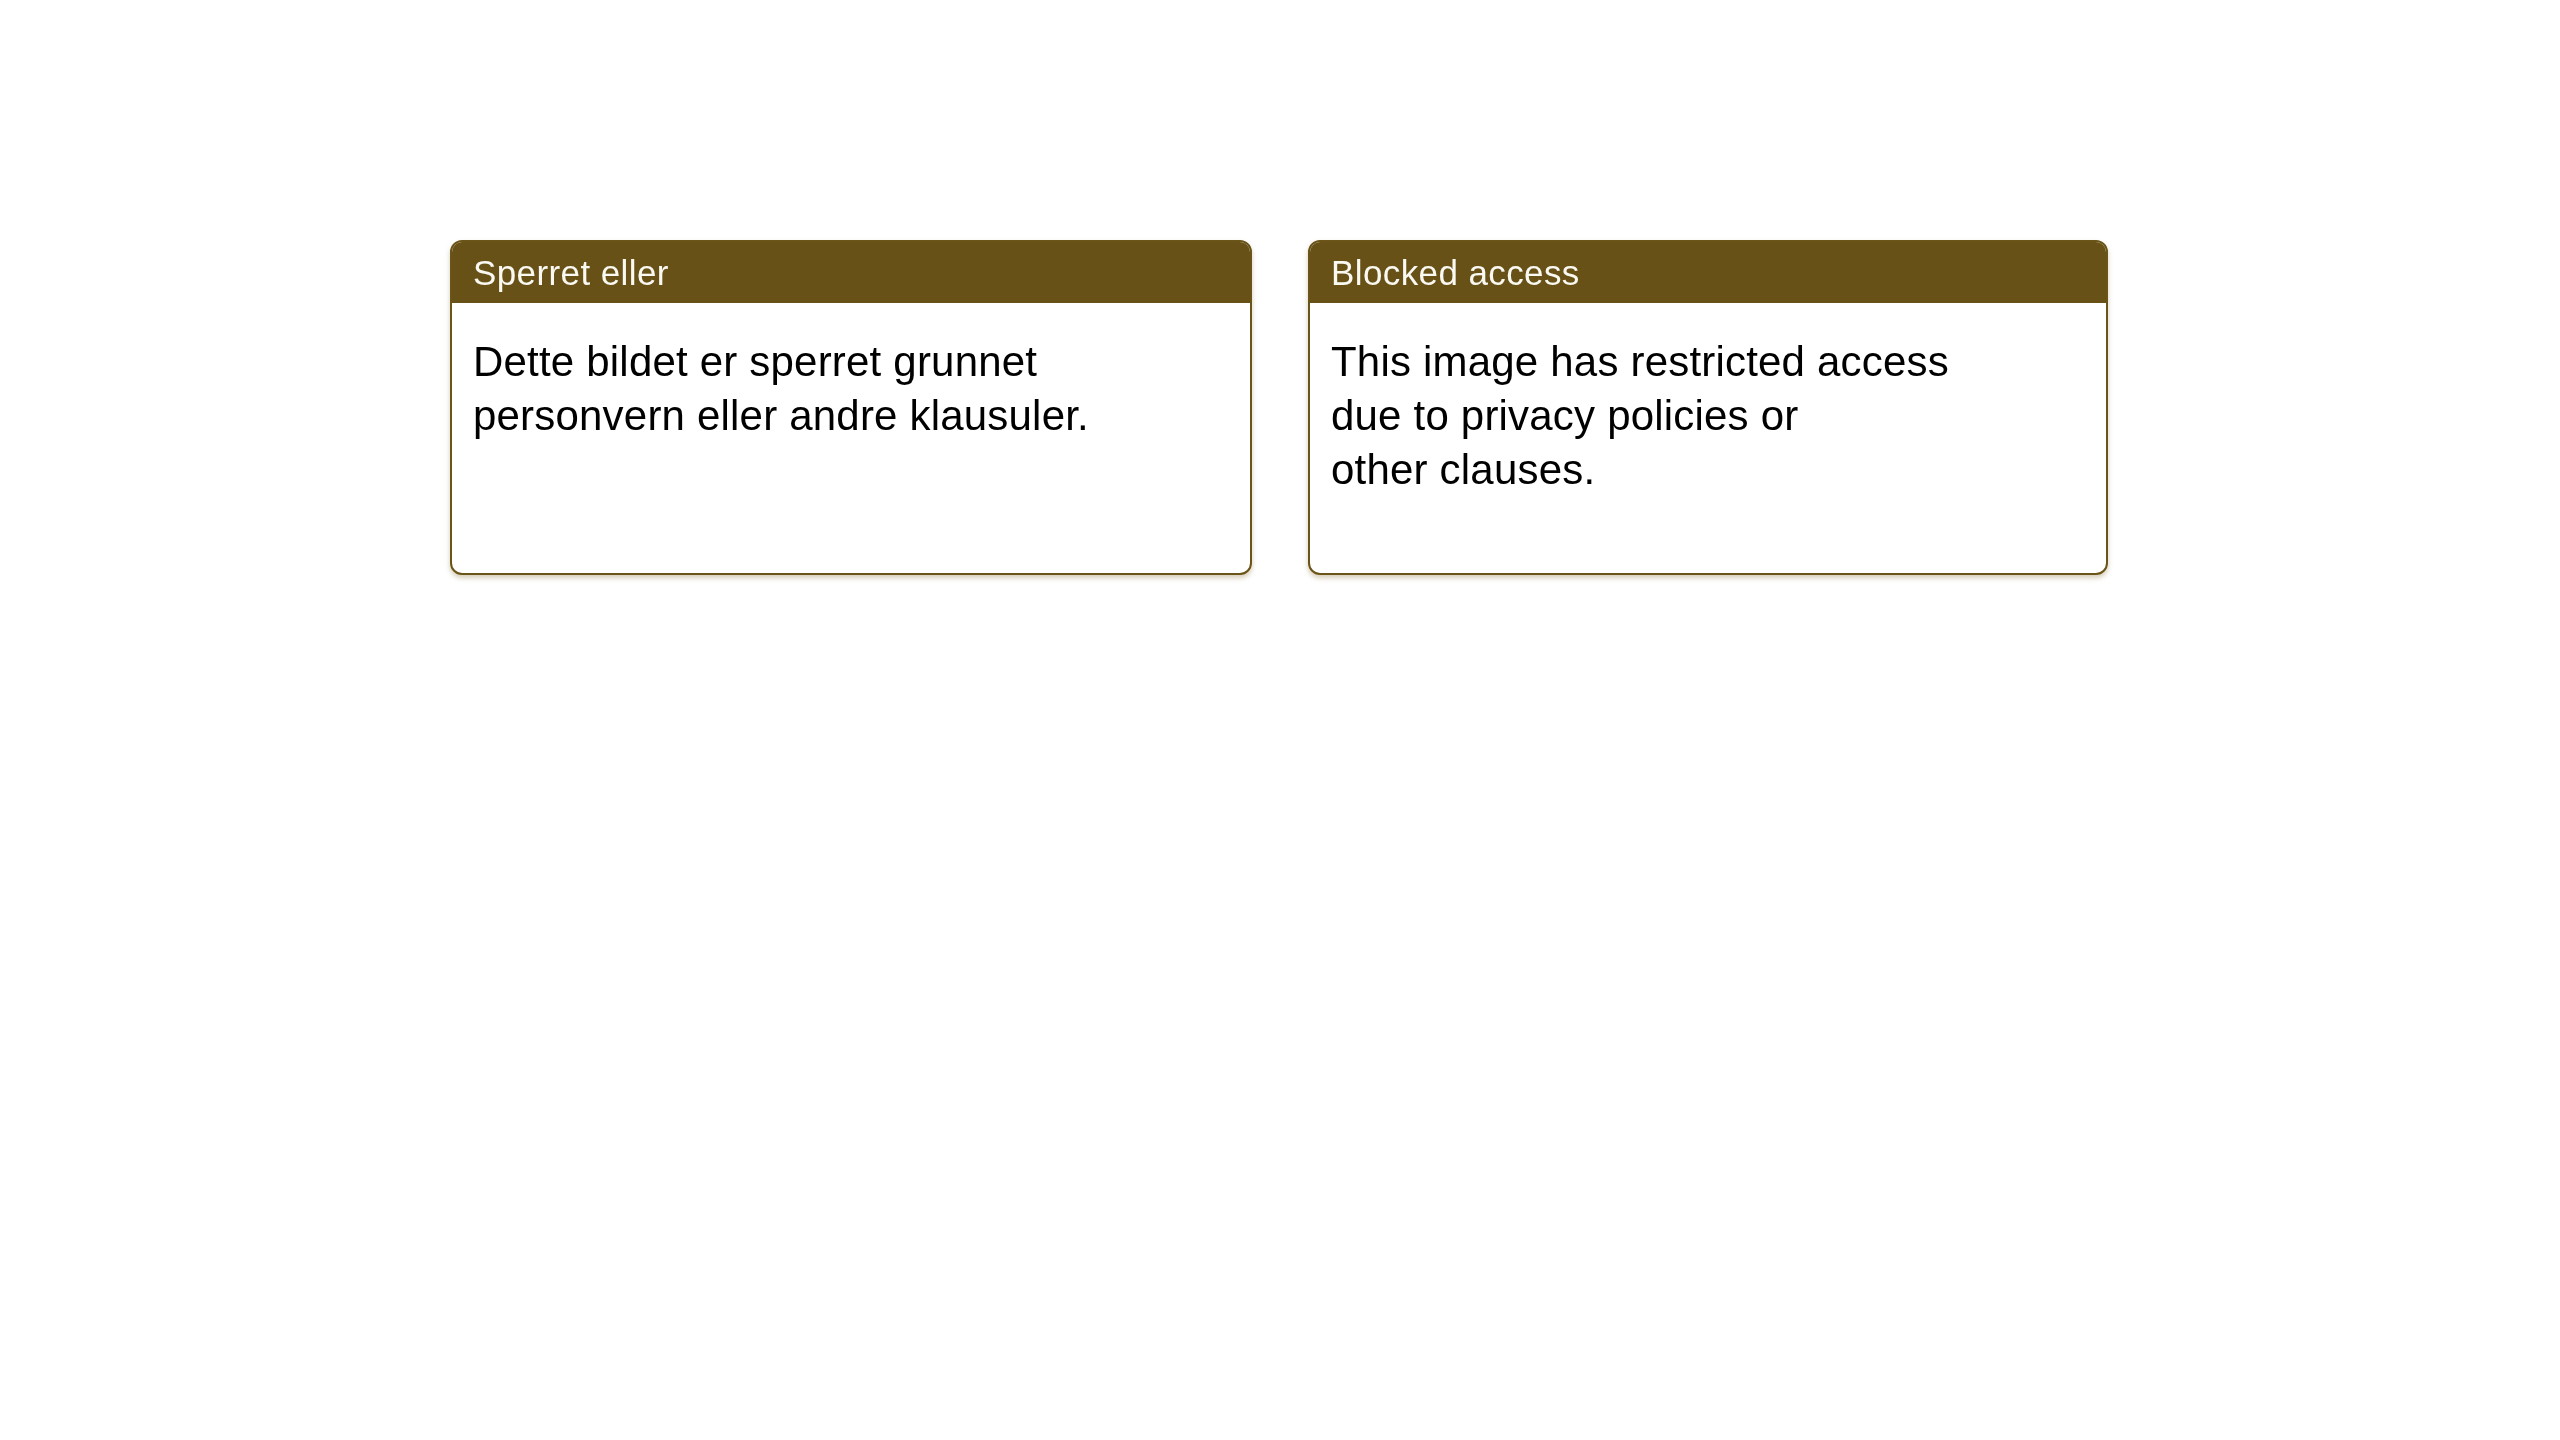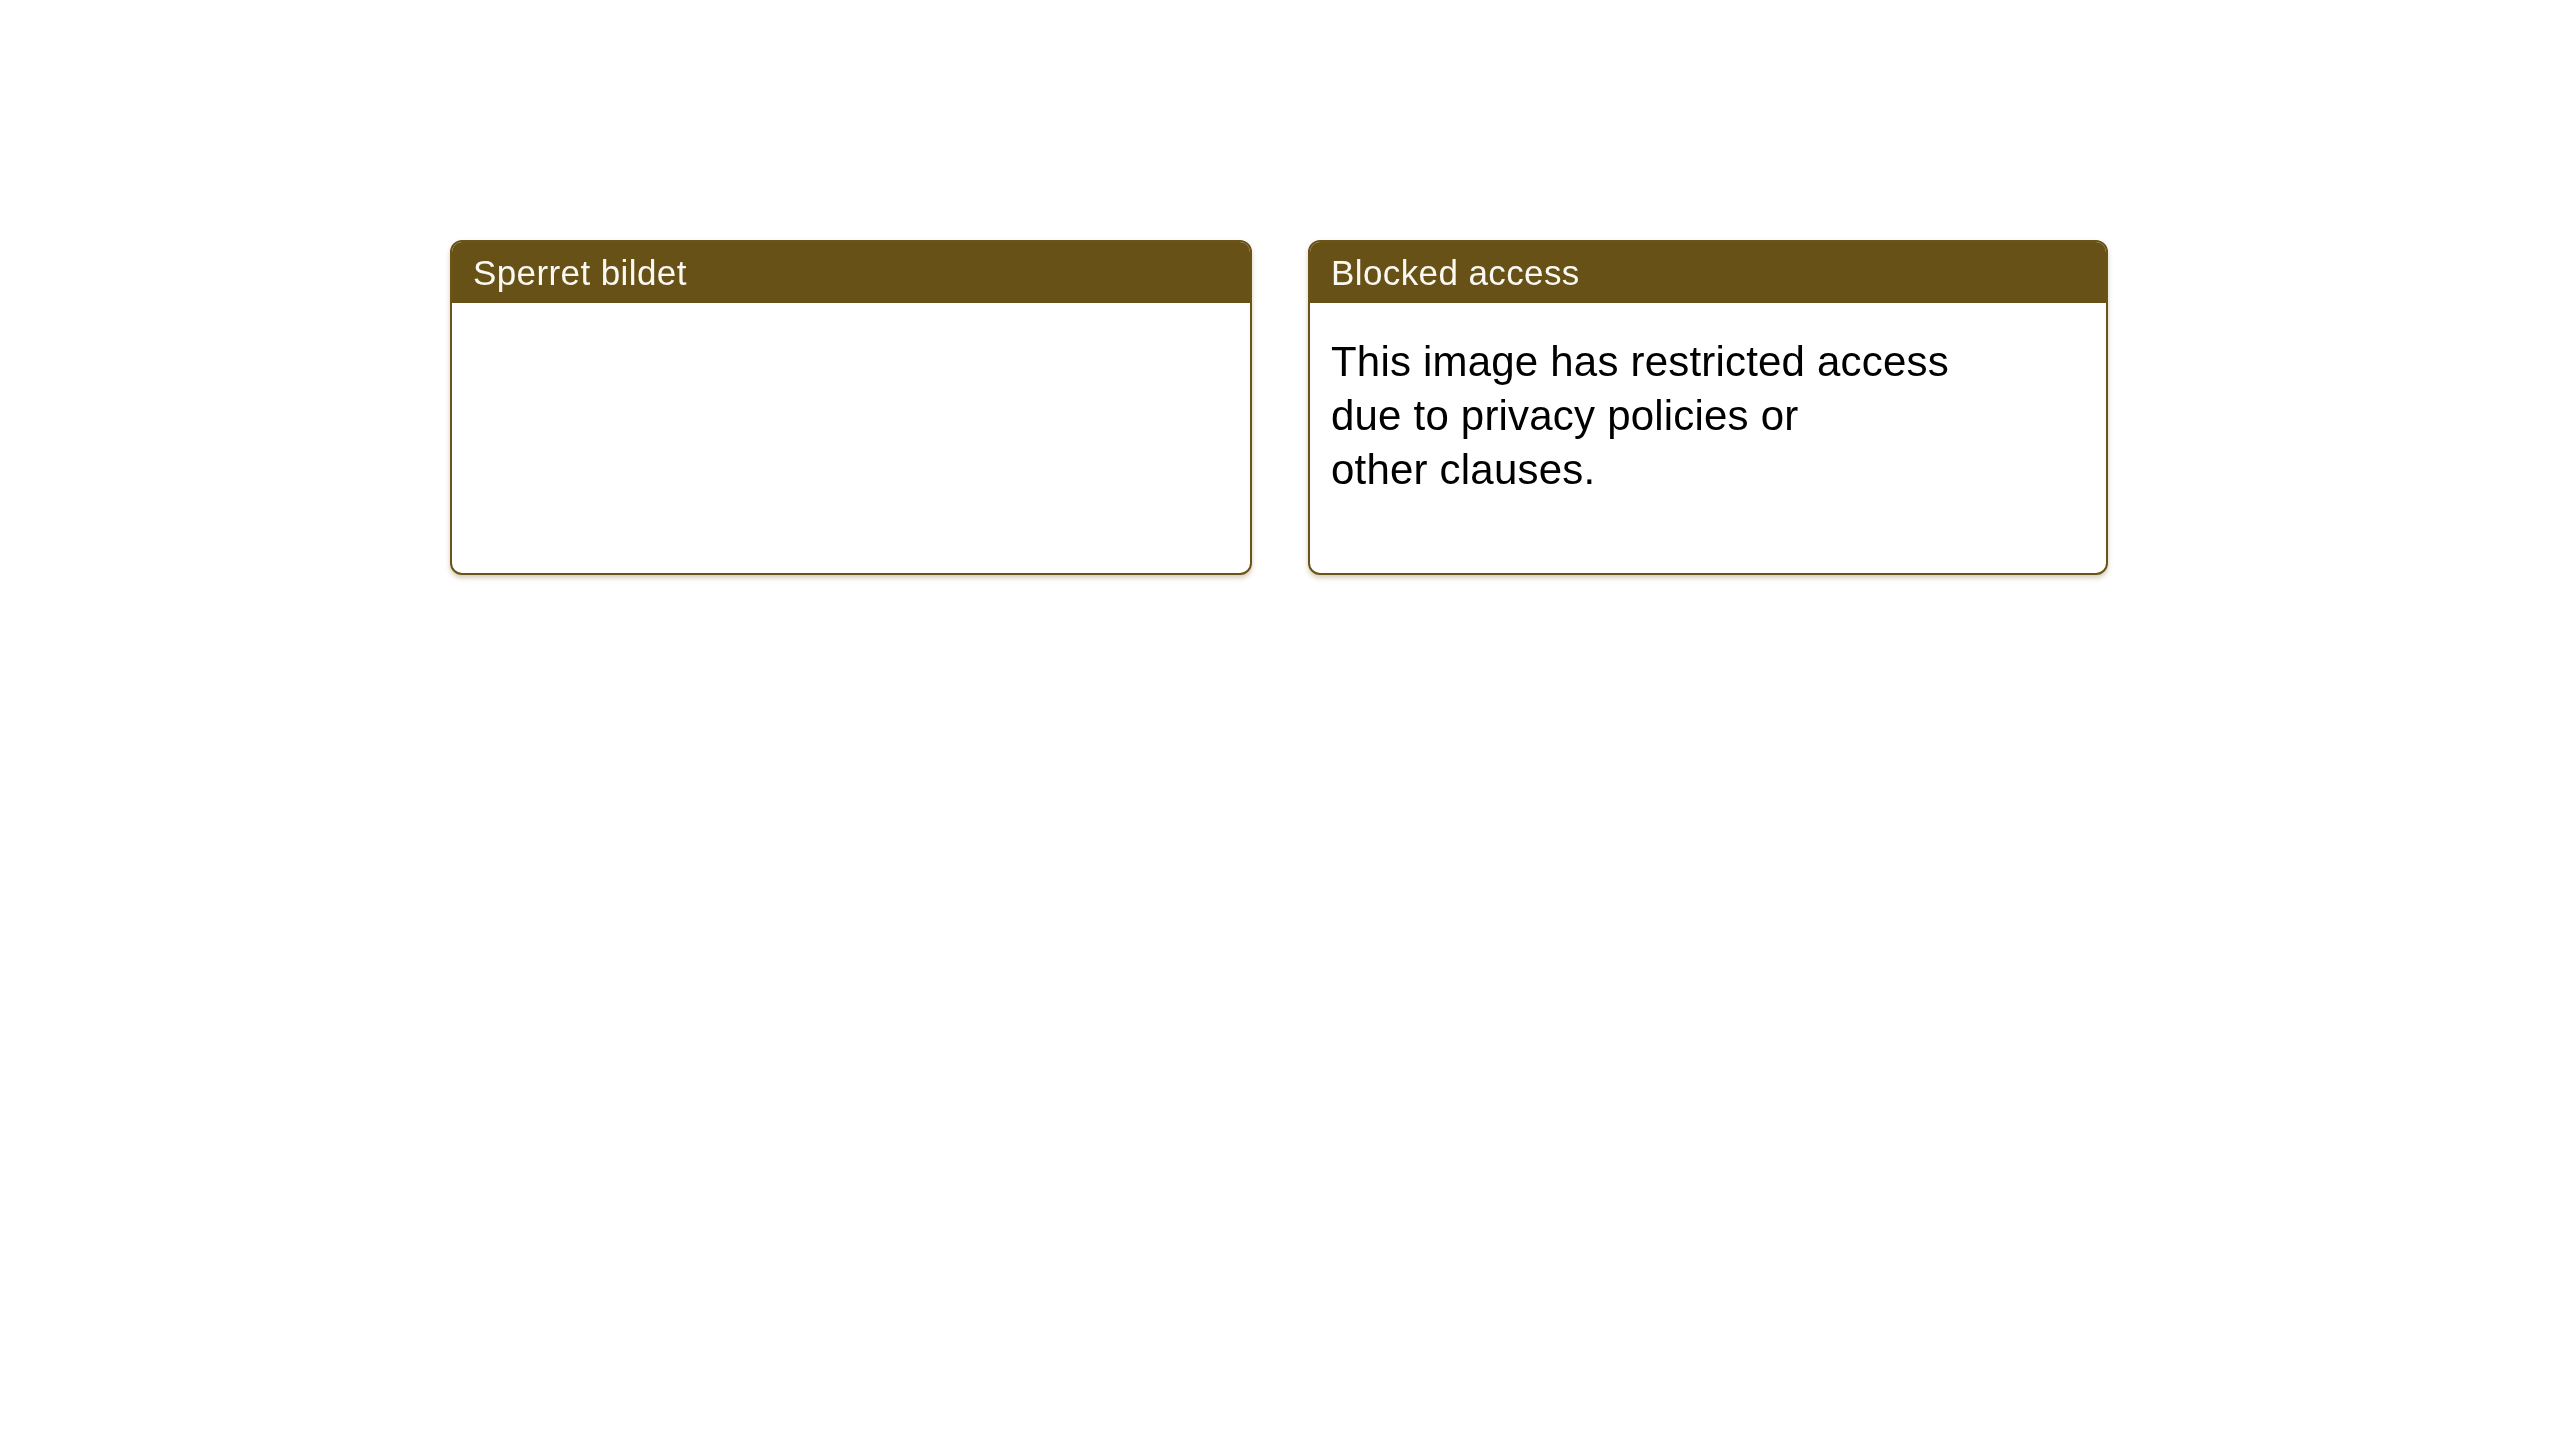--- a/index.html
+++ b/index.html
@@ -52,22 +52,26 @@
     letter-spacing: 0.2px;
   }
 </style>
 </head>
 <body style="background: rgb(255, 255, 255);">
 
 <main>
 
   <section class="card card--left">
     <header class="card__header">
-      <span class="card__title">Sperret bildet</span>
+      <span class="card__title">Sperret eller</span>
     </header>
+    <div class="card__body">
+      <p class="card__text">Dette bildet er sperret grunnet
+personvern eller andre klausuler.</p>
+    </div>
   </section>
 
   <section class="card card--right">
     <header class="card__header">
       <span class="card__title">Blocked access</span>
     </header>
     <div class="card__body">
       <p class="card__text">This image has restricted access
 due to privacy policies or
 other clauses.</p>

